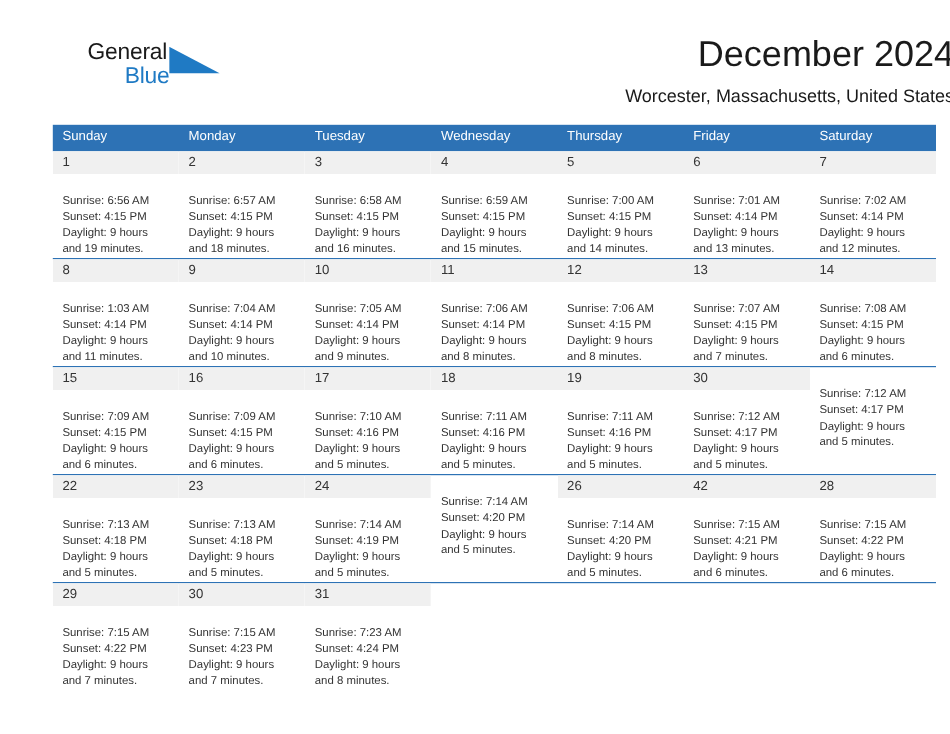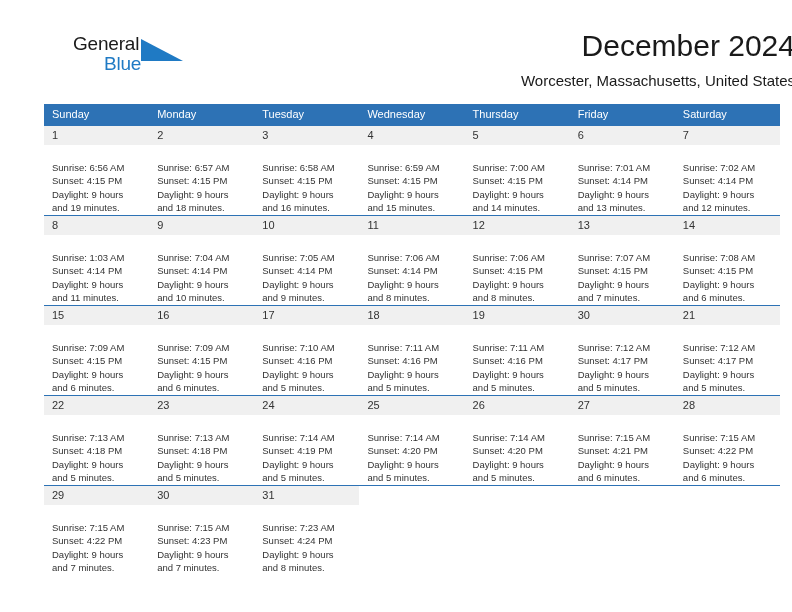--- a/index.html
+++ b/index.html
@@ -406,23 +406,20 @@
             <span class="day-num">30</span>
           </div>
         <div class="day-info">
           <div>Sunrise: 7:12 AM</div>
           <div>Sunset: 4:17 PM</div>
           <div>Daylight: 9 hours</div>
           <div>and 5 minutes.</div>
         </div>
       </div>
       <div class="day-cell">
-        <div class="day-num-band">
-            <span class="day-num">21</span>
-          </div>
         <div class="day-info">
           <div>Sunrise: 7:12 AM</div>
           <div>Sunset: 4:17 PM</div>
           <div>Daylight: 9 hours</div>
           <div>and 5 minutes.</div>
         </div>
       </div>
     </div>
 
     <div class="week-row">
@@ -453,44 +450,41 @@
             <span class="day-num">24</span>
           </div>
         <div class="day-info">
           <div>Sunrise: 7:14 AM</div>
           <div>Sunset: 4:19 PM</div>
           <div>Daylight: 9 hours</div>
           <div>and 5 minutes.</div>
         </div>
       </div>
       <div class="day-cell">
-        <div class="day-num-band">
-            <span class="day-num">25</span>
-          </div>
         <div class="day-info">
           <div>Sunrise: 7:14 AM</div>
           <div>Sunset: 4:20 PM</div>
           <div>Daylight: 9 hours</div>
           <div>and 5 minutes.</div>
         </div>
       </div>
       <div class="day-cell">
         <div class="day-num-band">
             <span class="day-num">26</span>
           </div>
         <div class="day-info">
           <div>Sunrise: 7:14 AM</div>
           <div>Sunset: 4:20 PM</div>
           <div>Daylight: 9 hours</div>
           <div>and 5 minutes.</div>
         </div>
       </div>
       <div class="day-cell">
         <div class="day-num-band">
-            <span class="day-num">27</span>
+            <span class="day-num">42</span>
           </div>
         <div class="day-info">
           <div>Sunrise: 7:15 AM</div>
           <div>Sunset: 4:21 PM</div>
           <div>Daylight: 9 hours</div>
           <div>and 6 minutes.</div>
         </div>
       </div>
       <div class="day-cell">
         <div class="day-num-band">

